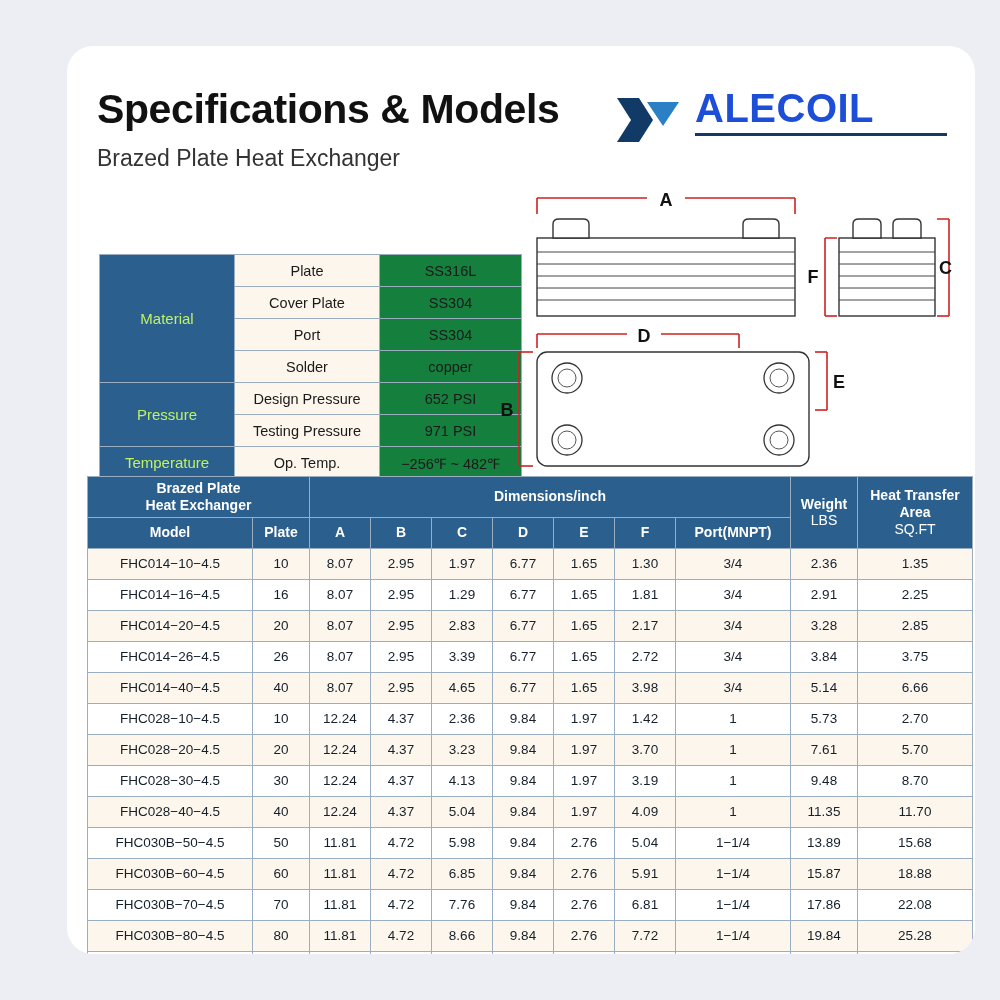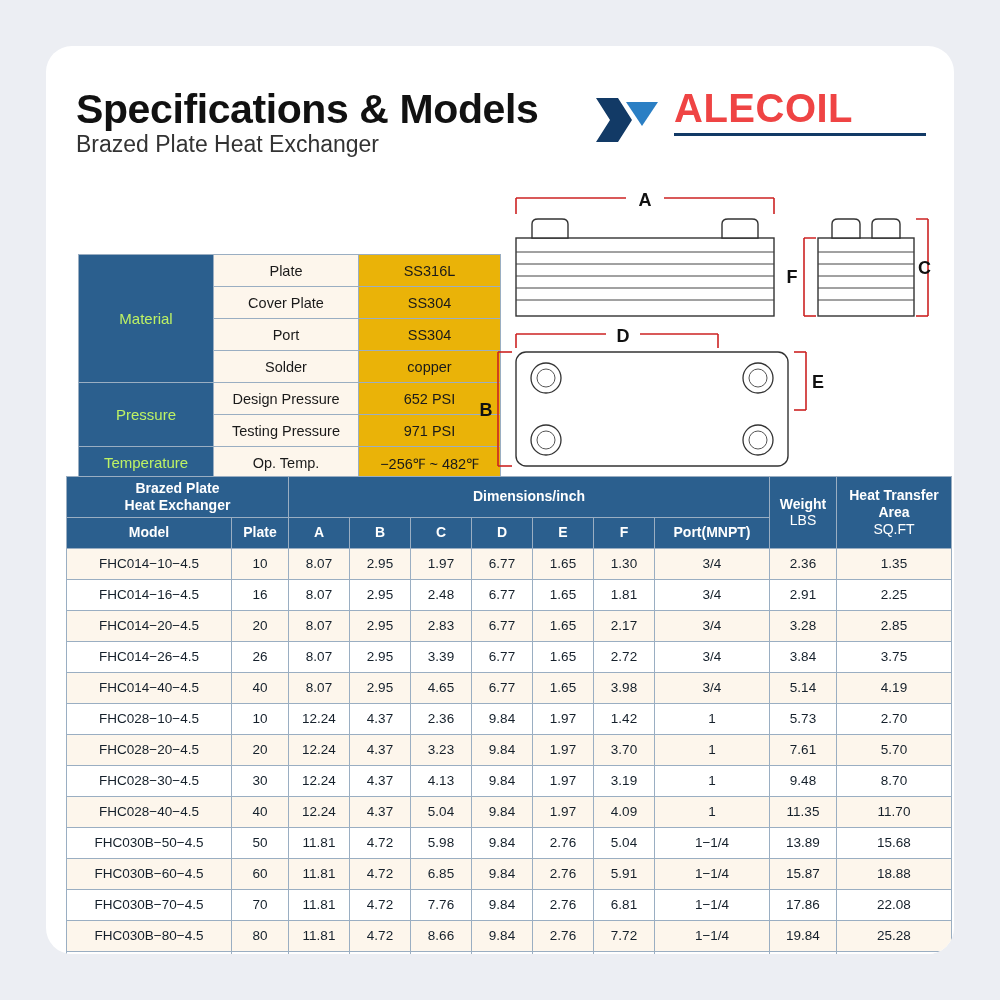--- a/index.html
+++ b/index.html
@@ -8,21 +8,21 @@
     background: #eceef3;
     width: 1000px;
     height: 1000px;
     font-family: "Liberation Sans", sans-serif;
   }
   .page {
     position: relative;
     width: 1000px;
     height: 833px;
     box-sizing: border-box;
-    padding: 46px 46px;
+    padding: 46px 67px;
   }
   .card {
     position: relative;
     width: 908px;
     height: 908px;
     background: #ffffff;
     border-radius: 26px;
     box-sizing: border-box;
     padding: 0;
     overflow: hidden;
@@ -40,20 +40,21 @@
     font-size: 41px;
     font-weight: bold;
     color: #111111;
     letter-spacing: -0.4px;
     line-height: 1.05;
     margin: 0;
   }
   .subtitle {
     font-size: 23px;
     color: #333333;
+    margin-top: 14px;
     font-weight: normal;
   }
 
   
   .logo {
     position: absolute;
     right: 0px;
     top: 2px;
     width: 330px;
     height: 80px;
@@ -64,21 +65,21 @@
     top: 2px;
     width: 70px;
     height: 56px;
   }
   .logo-name {
     position: absolute;
     left: 78px;
     top: -4px;
     font-size: 40px;
     font-weight: bold;
-    color: #ef4444;
+    color: #1d4ed8;
     letter-spacing: 0.5px;
   }
   .logo-rule {
     position: absolute;
     left: 78px;
     top: 43px;
     width: 252px;
     height: 3px;
     background: #123a66;
   }
@@ -111,21 +112,21 @@
     background: #2b5f8e;
     color: #bef264;
     font-size: 15px;
     width: 118px;
   }
   .spec-label {
     background: #fdf6ec;
     width: 128px;
   }
   .spec-value {
-    background: #eab308;
+    background: #15803d;
     width: 125px;
     margin-top: 48px;
   }
 
   
   .diagram {
     position: absolute;
     left: 420px;
     top: 120px;
     width: 470px;
@@ -333,21 +334,21 @@
             <td class="col-dim">1.30</td>
             <td class="col-port">3/4</td>
             <td class="col-weight">2.36</td>
             <td class="col-area">1.35</td>
           </tr>
           <tr>
             <td class="col-model">FHC014−16−4.5</td>
             <td class="col-plate">16</td>
             <td class="col-dim">8.07</td>
             <td class="col-dim">2.95</td>
-            <td class="col-dim">2.48</td>
+            <td class="col-dim">1.29</td>
             <td class="col-dim">6.77</td>
             <td class="col-dim">1.65</td>
             <td class="col-dim">1.81</td>
             <td class="col-port">3/4</td>
             <td class="col-weight">2.91</td>
             <td class="col-area">2.25</td>
           </tr>
           <tr>
             <td class="col-model">FHC014−20−4.5</td>
             <td class="col-plate">20</td>
@@ -378,21 +379,21 @@
             <td class="col-model">FHC014−40−4.5</td>
             <td class="col-plate">40</td>
             <td class="col-dim">8.07</td>
             <td class="col-dim">2.95</td>
             <td class="col-dim">4.65</td>
             <td class="col-dim">6.77</td>
             <td class="col-dim">1.65</td>
             <td class="col-dim">3.98</td>
             <td class="col-port">3/4</td>
             <td class="col-weight">5.14</td>
-            <td class="col-area">4.19</td>
+            <td class="col-area">6.66</td>
           </tr>
           <tr>
             <td class="col-model">FHC028−10−4.5</td>
             <td class="col-plate">10</td>
             <td class="col-dim">12.24</td>
             <td class="col-dim">4.37</td>
             <td class="col-dim">2.36</td>
             <td class="col-dim">9.84</td>
             <td class="col-dim">1.97</td>
             <td class="col-dim">1.42</td>

